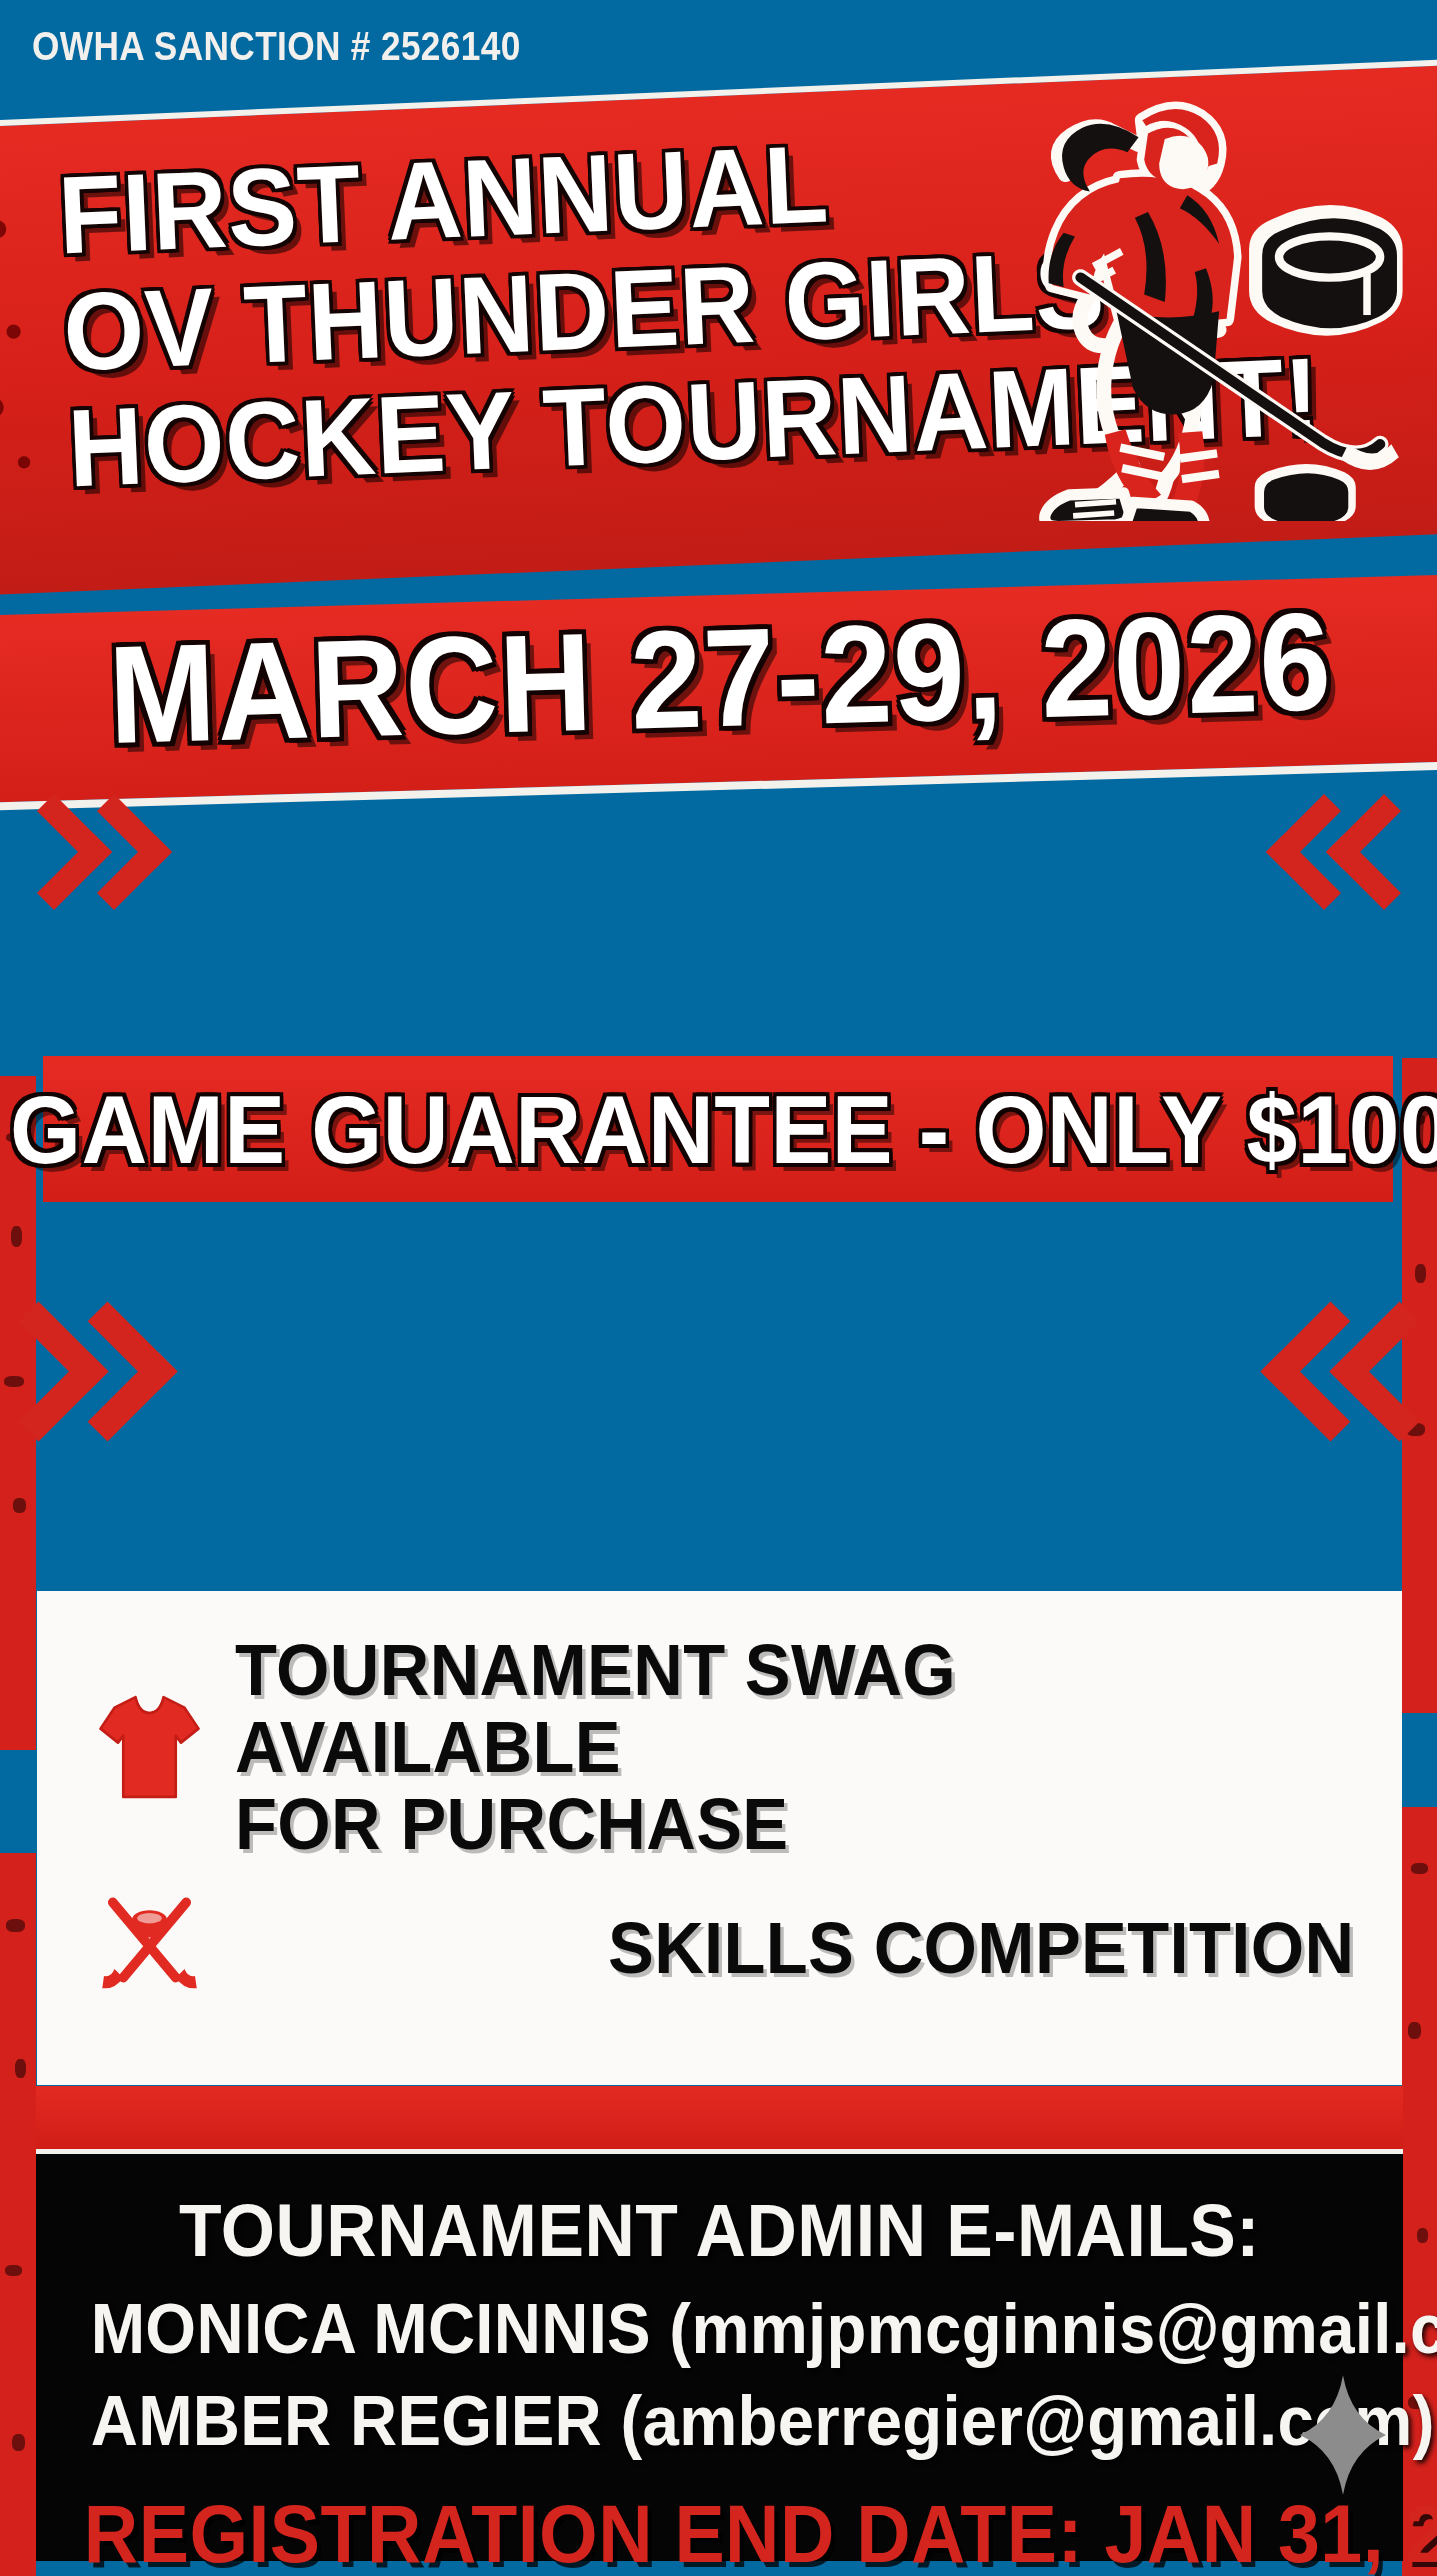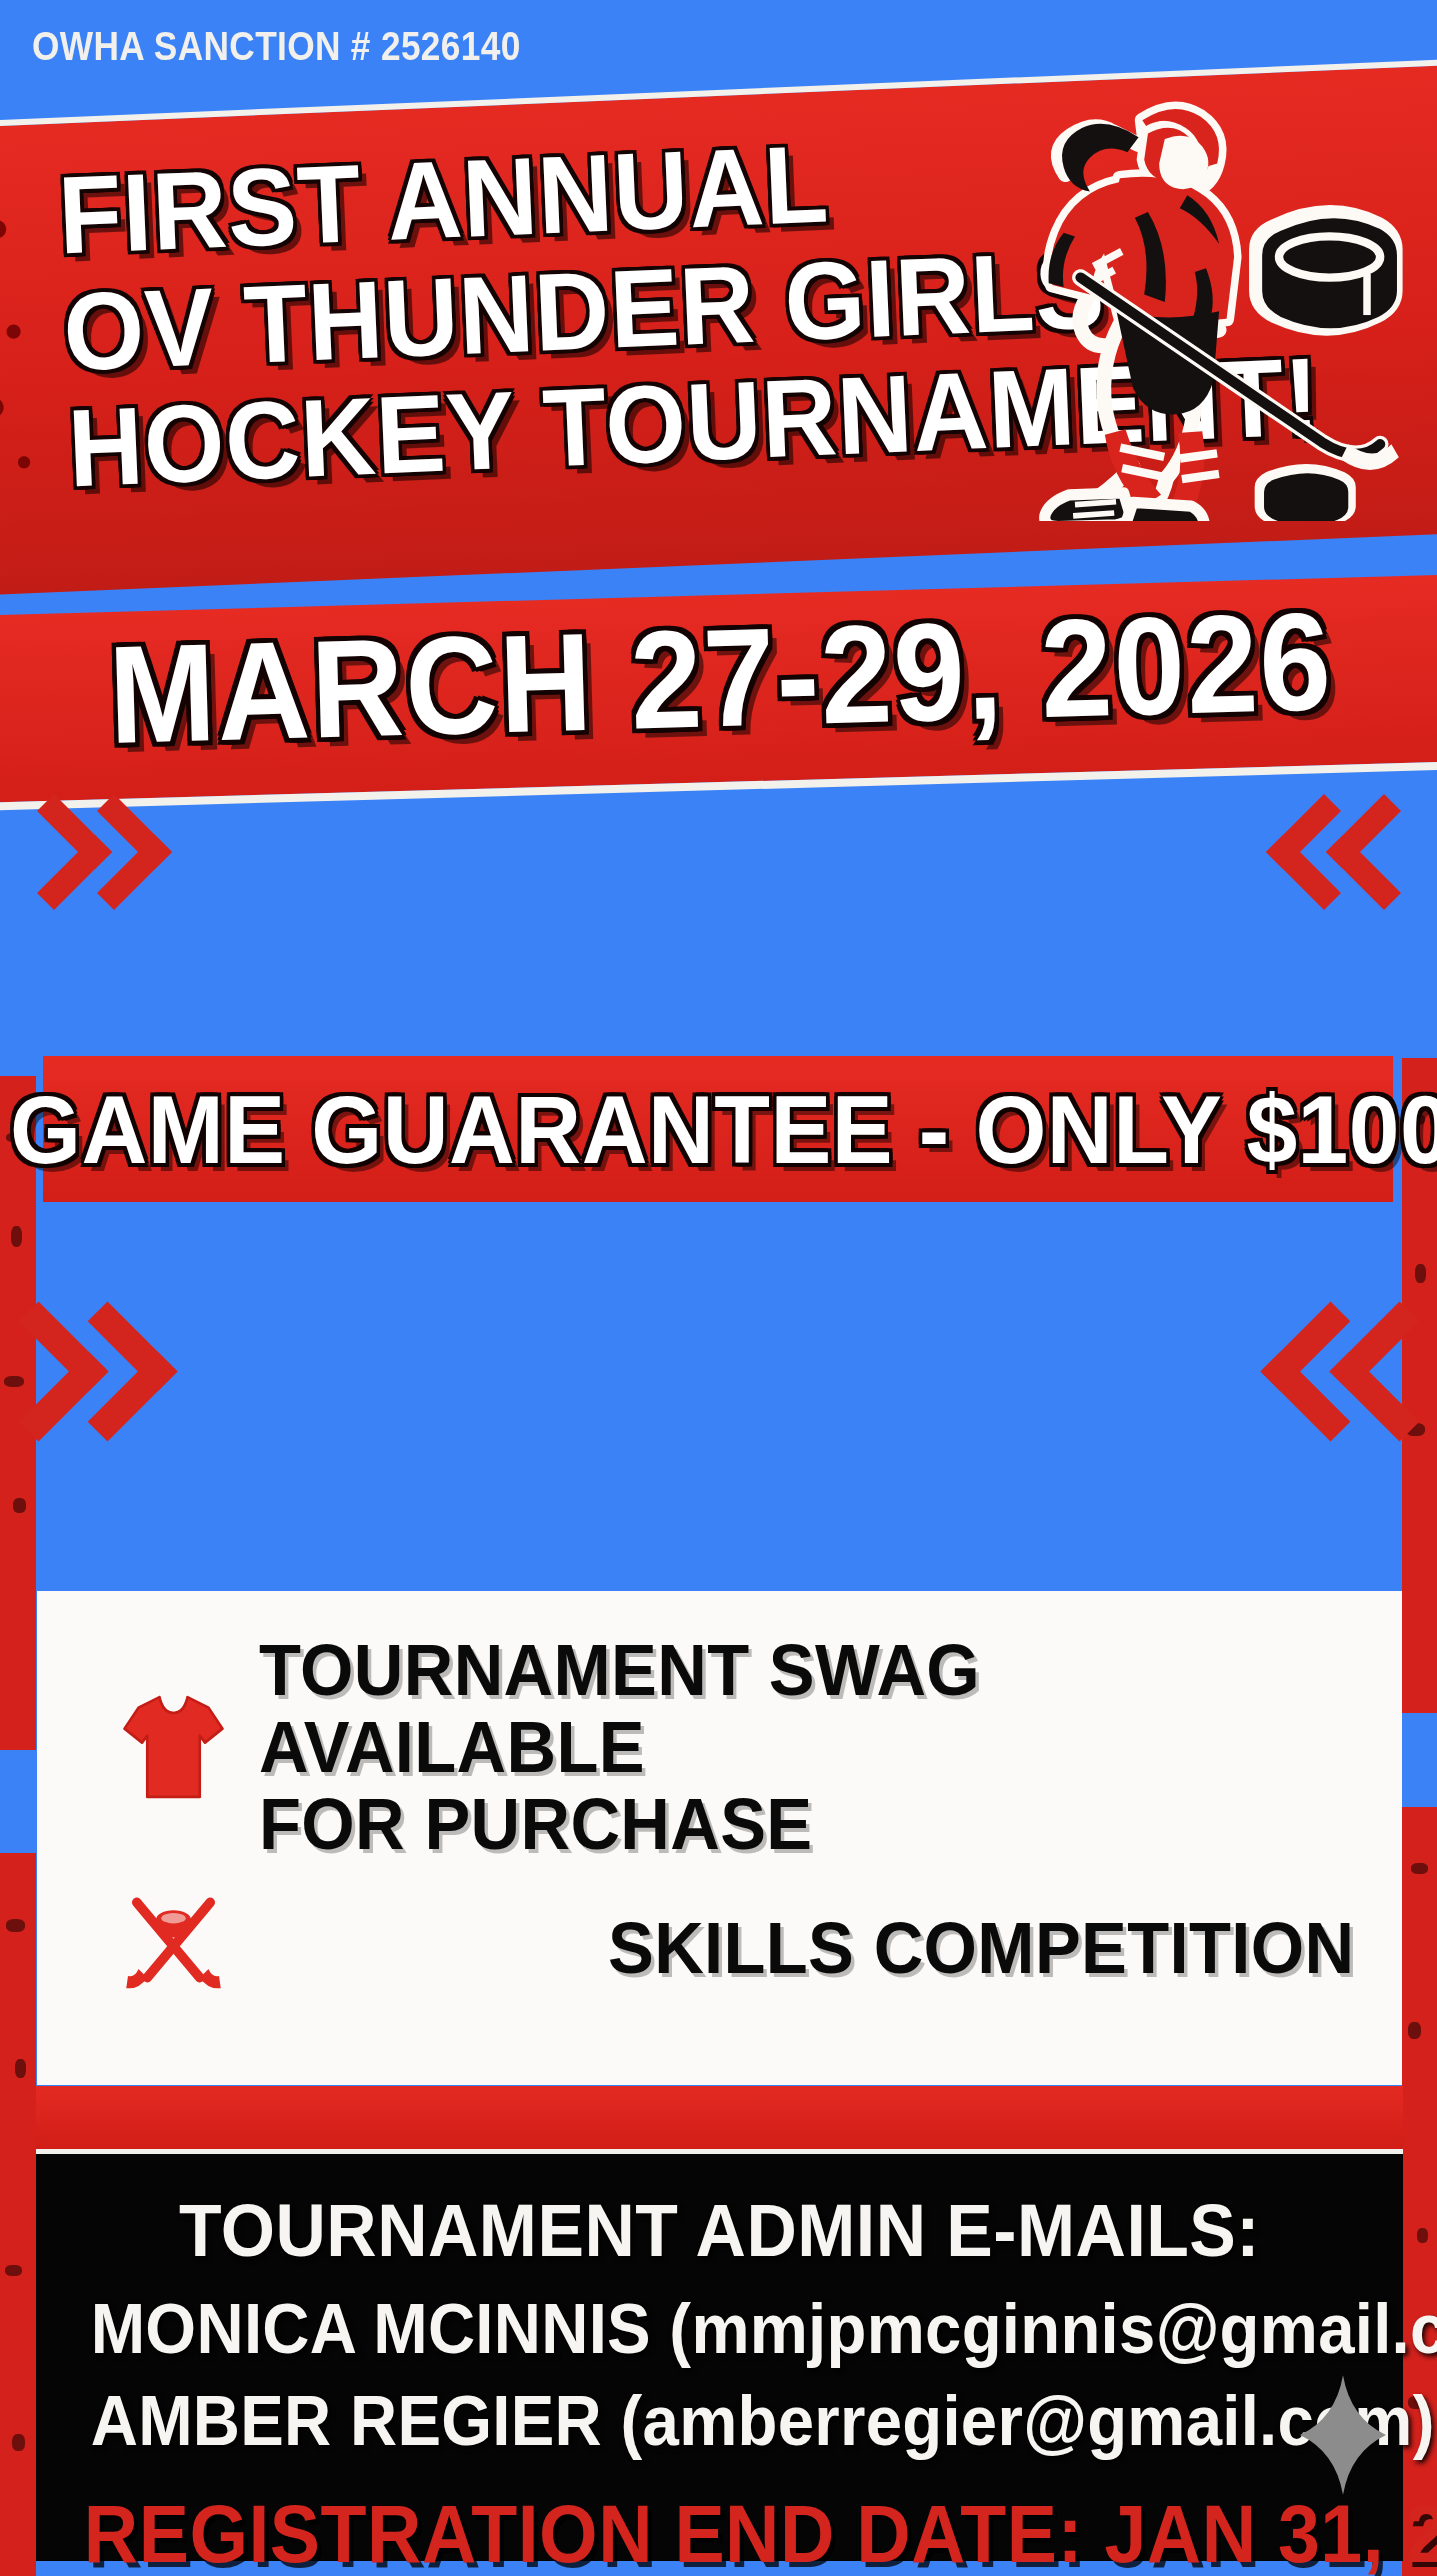--- a/index.html
+++ b/index.html
@@ -7,21 +7,21 @@
     padding: 0;
     background: #000;
   }
   body {
     font-family: "Liberation Sans", sans-serif;
   }
   .poster {
     position: relative;
     width: 1438px;
     height: 2576px;
-    background: #3b82f6;
+    background: #0369a1;
     overflow: hidden;
   }
 
   
   .edge {
     position: absolute;
     top: 0;
     width: 36px;
     height: 100%;
     pointer-events: none;
@@ -270,21 +270,21 @@
     height: 494px;
     background: #fbfaf8;
     z-index: 3;
     padding: 34px 0 0 0;
     box-sizing: border-box;
   }
   .feature-row {
     display: flex;
     align-items: center;
     gap: 24px;
-    padding-left: 74px;
+    padding-left: 50px;
   }
   .feature-icon {
     flex: 0 0 auto;
     width: 124px;
     height: 139px;
     display: flex;
     align-items: center;
     justify-content: center;
   }
   .feature-label {

